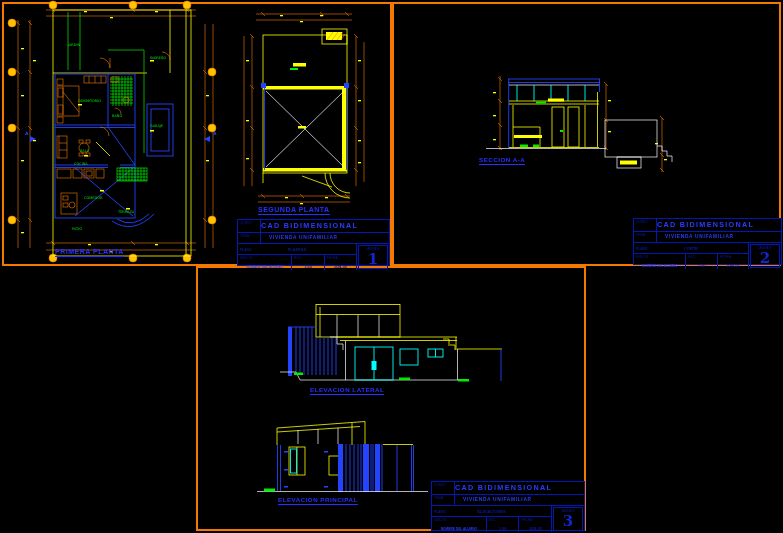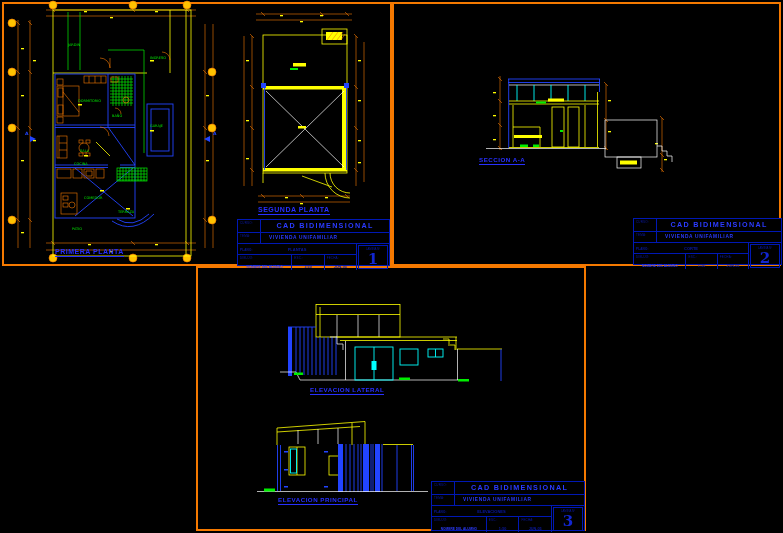--- a/index.html
+++ b/index.html
@@ -23,21 +23,21 @@
   text.sm{fill:#2244FF;font-size:4.5px;font-weight:bold;font-family:"DejaVu Sans",sans-serif;}
   
   .dlabel{position:absolute;color:#2830FF;font-weight:bold;white-space:nowrap;
           letter-spacing:.5px;border-bottom:1px solid #2830FF;padding-bottom:1px;line-height:1;}
   .f7{font-size:7px}.f6{font-size:6.2px}
   
   .tb{position:absolute;border:1px solid #0018B4;display:flex;flex-direction:column;background:#000;}
   .tb-row{display:flex;border-bottom:1px solid #0018B4;}
   .tb-labcell{width:22px;border-right:1px solid #0018B4;position:relative;}
   .tb-tiny{position:absolute;left:2px;top:1px;font-size:3px;color:#0A18A0;letter-spacing:.2px;white-space:nowrap;}
-  .tb-main{flex:1;text-align:center;font-size:7.2px;font-weight:bold;color:#2B3BFF;letter-spacing:1.3px;line-height:12px;white-space:nowrap;}
+  .tb-main{flex:1;text-align:left;font-size:7.2px;font-weight:bold;color:#2B3BFF;letter-spacing:1.3px;line-height:12px;white-space:nowrap;}
   .tb-sub{flex:1;font-size:4.8px;font-weight:bold;color:#2B3BFF;letter-spacing:.7px;line-height:10px;padding-left:8px;white-space:nowrap;}
   .tb-bottom{display:flex;flex:1;}
   .tb-left{flex:1;display:flex;flex-direction:column;}
   .tb-plano{height:10px;border-bottom:1px solid #0018B4;position:relative;
             text-align:center;font-size:4px;font-weight:bold;color:#0A18A0;line-height:11px;}
   .tb-cells{display:flex;flex:1;}
   .tb-cell{position:relative;border-right:1px solid #0018B4;overflow:hidden;}
   .tb-cell:last-child{border-right:none;}
   .c-dib{flex:1.7}.c-esc{flex:1}.c-fec{flex:1}
   .tb-val{position:absolute;left:0;right:0;bottom:1px;text-align:center;font-size:3.8px;font-weight:bold;color:#0A18A0;white-space:nowrap;}

